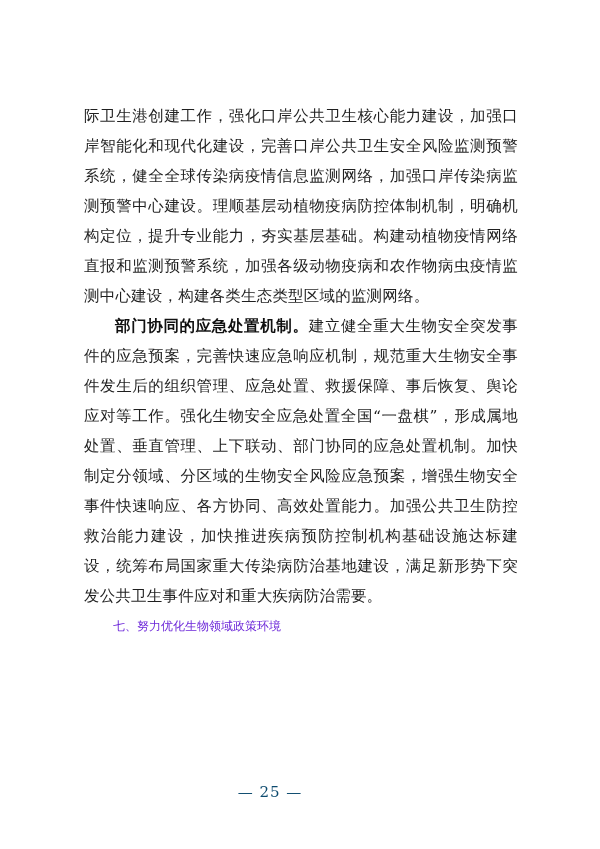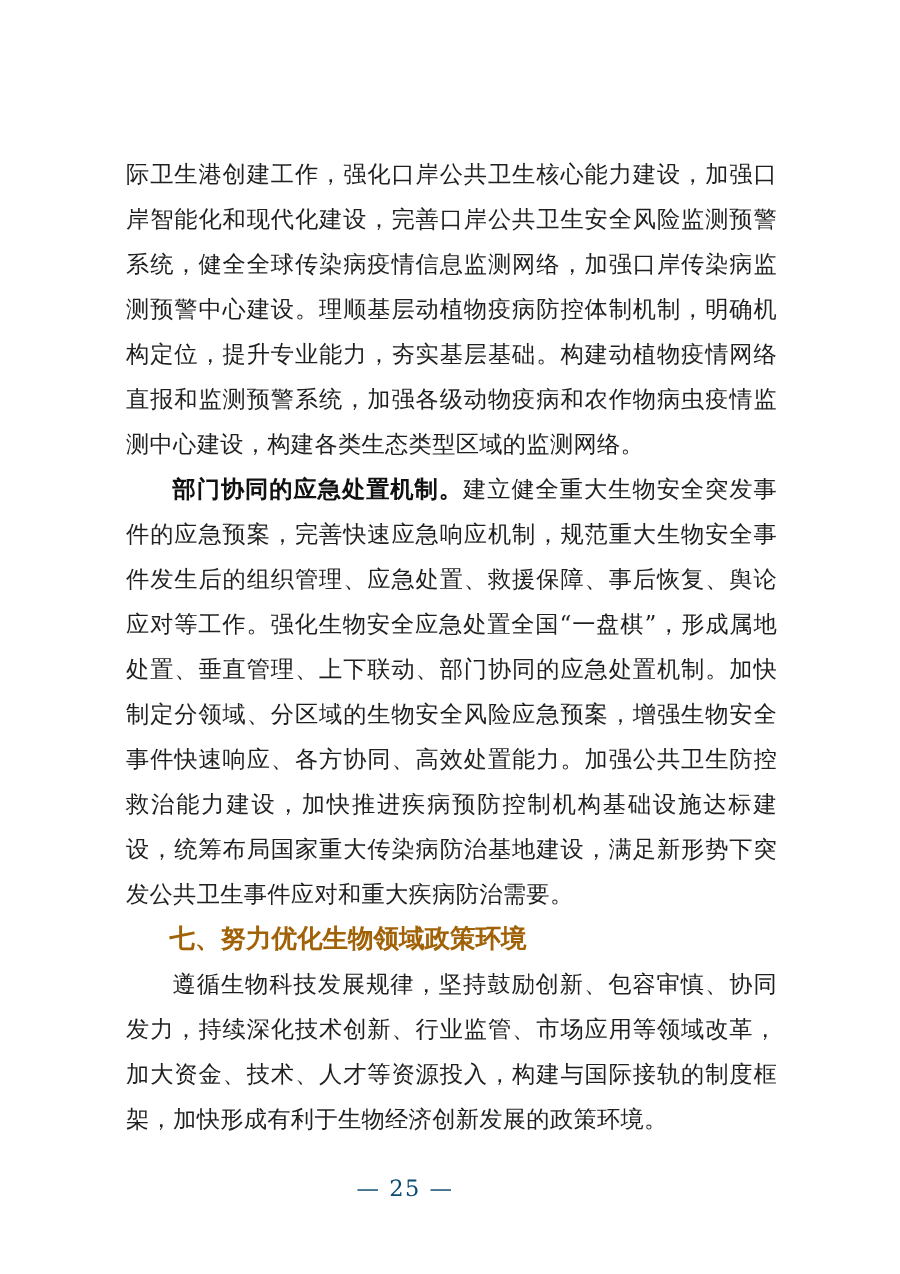--- a/index.html
+++ b/index.html
@@ -33,25 +33,25 @@
   .para.indent {
     text-indent: 31px;
   }
   .para strong {
     font-weight: bold;
     color: #111111;
   }
   .heading {
     margin: 0;
     font-family: "DejaVu Sans", "Liberation Sans", sans-serif;
-    font-weight: bold;
-    font-size: 17px;
+    font-weight: normal;
+    font-size: 12px;
     line-height: 30px;
     text-indent: 29px;
-    color: #a16207;
+    color: #6d28d9;
   }
   .footer {
     position: absolute;
     left: 0;
     right: 0;
     top: 769px;
     text-align: center;
     font-size: 15px;
     line-height: 22px;
     letter-spacing: 1px;
@@ -60,16 +60,15 @@
   }
 </style>
 </head>
 <body>
 
 <div class="page">
   <div class="content">
     <p class="para">际卫生港创建工作，强化口岸公共卫生核心能力建设，加强口岸智能化和现代化建设，完善口岸公共卫生安全风险监测预警系统，健全全球传染病疫情信息监测网络，加强口岸传染病监测预警中心建设。理顺基层动植物疫病防控体制机制，明确机构定位，提升专业能力，夯实基层基础。构建动植物疫情网络直报和监测预警系统，加强各级动物疫病和农作物病虫疫情监测中心建设，构建各类生态类型区域的监测网络。</p>
     <p class="para indent"><strong>部门协同的应急处置机制。</strong><span>建立健全重大生物安全突发事件的应急预案，完善快速应急响应机制，规范重大生物安全事件发生后的组织管理、应急处置、救援保障、事后恢复、舆论应对等工作。强化生物安全应急处置全国“一盘棋”，形成属地处置、垂直管理、上下联动、部门协同的应急处置机制。加快制定分领域、分区域的生物安全风险应急预案，增强生物安全事件快速响应、各方协同、高效处置能力。加强公共卫生防控救治能力建设，加快推进疾病预防控制机构基础设施达标建设，统筹布局国家重大传染病防治基地建设，满足新形势下突发公共卫生事件应对和重大疾病防治需要。</span></p>
     <h2 class="heading">七、努力优化生物领域政策环境</h2>
-    <p class="para indent">遵循生物科技发展规律，坚持鼓励创新、包容审慎、协同发力，持续深化技术创新、行业监管、市场应用等领域改革，加大资金、技术、人才等资源投入，构建与国际接轨的制度框架，加快形成有利于生物经济创新发展的政策环境。</p>
   </div>
   <div class="footer">— 25 —</div>
 </div>
 
 </body></html>

